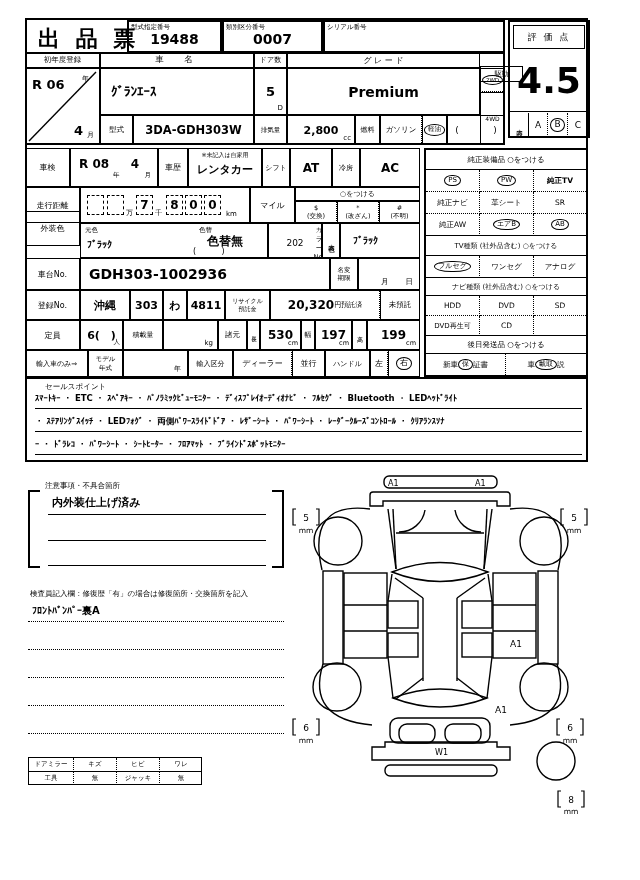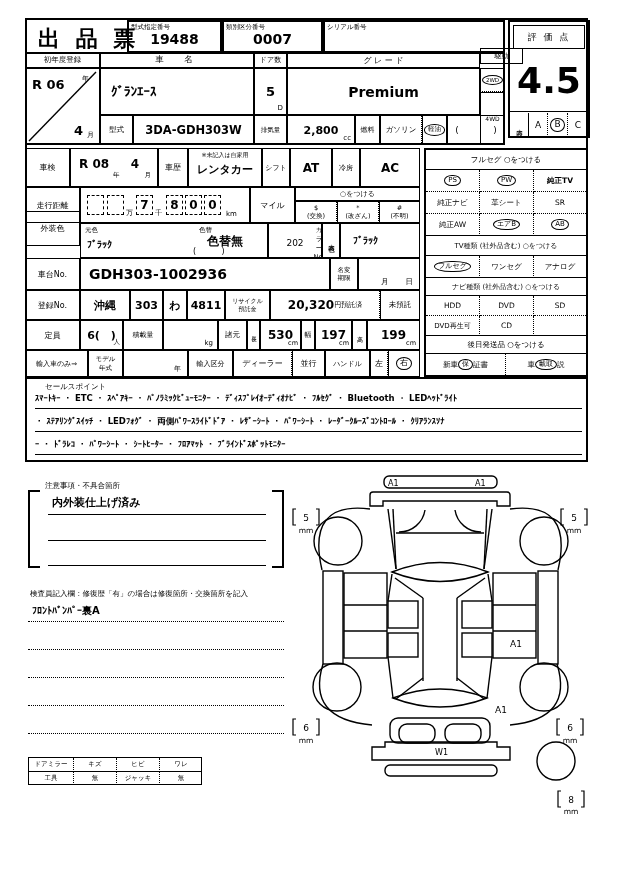--- a/index.html
+++ b/index.html
@@ -54,21 +54,21 @@
         </div>
       <div class="a fx" style="left:58px;top:1px;width:20px;height:24px;font-size:9px;">C</div>
     </div>
   </div>
 
   <div class="a b2" style="left:25px;top:52px;width:480px;height:93px;"></div>
   <div class="a b1 fx" style="left:25px;top:52px;width:75px;height:16px;font-size:7.5px;">初年度登録</div>
   <div class="a b1 fx" style="left:100px;top:52px;width:154px;height:16px;font-size:8.5px;letter-spacing:6px;">車　名</div>
   <div class="a b1 fx" style="left:254px;top:52px;width:33px;height:16px;font-size:7px;">ドア数</div>
   <div class="a b1 fx" style="left:287px;top:52px;width:193px;height:16px;font-size:8px;">グ レ ー ド</div>
-  <div class="a b1 fx" style="left:480px;top:48px;width:43px;height:16px;font-size:7px;">駆動</div>
+  <div class="a b1 fx" style="left:480px;top:66px;width:43px;height:16px;font-size:7px;">駆動</div>
 
   <div class="a b1" style="left:25px;top:68px;width:75px;height:77px;">
     <svg class="a" style="left:0;top:0;" width="73" height="75">
         <line x1="3" y1="72" x2="70" y2="3"></line>
       </svg>
     <div class="a bold" style="left:6px;top:8px;font-size:13px;">R 06</div>
     <div class="a" style="right:10px;top:5px;font-size:7px;">年</div>
     <div class="a bold" style="right:16px;bottom:6px;font-size:13px;">4</div>
     <div class="a" style="right:5px;bottom:4px;font-size:7px;">月</div>
   </div>
@@ -207,21 +207,21 @@
   <div class="a b1 fx" style="left:188px;top:350px;width:45px;height:27px;font-size:7px;">輸入区分</div>
   <div class="a b1 fx dotR" style="left:233px;top:350px;width:59px;height:27px;font-size:8px;">ディーラー</div>
   <div class="a b1 fx" style="left:292px;top:350px;width:33px;height:27px;font-size:8px;">並行</div>
   <div class="a b1 fx" style="left:325px;top:350px;width:45px;height:27px;font-size:7px;">ハンドル</div>
   <div class="a b1 fx dotR" style="left:370px;top:350px;width:18px;height:27px;font-size:8px;">左</div>
   <div class="a b1 fx" style="left:388px;top:350px;width:32px;height:27px;">
       <span class="circ" style="font-size:8px;">右</span>
     </div>
 
   <div class="a b2" style="left:424px;top:148px;width:164px;height:229px;">
-    <div class="a fx" style="left:0;top:0;width:100%;height:20px;border-bottom:1px solid #000;font-size:7.5px;">フルセグ ○をつける</div>
+    <div class="a fx" style="left:0;top:0;width:100%;height:20px;border-bottom:1px solid #000;font-size:7.5px;">純正装備品 ○をつける</div>
     <div class="a fx" style="left:0;top:20px;width:54px;height:22px;border-right:1px dotted #000;border-bottom:1px dotted #000;">
         <span class="circ" style="font-size:7px;">PS</span>
       </div>
     <div class="a fx" style="left:54px;top:20px;width:54px;height:22px;border-right:1px dotted #000;border-bottom:1px dotted #000;">
         <span class="circ" style="font-size:7px;">PW</span>
       </div>
     <div class="a fx" style="left:108px;top:20px;width:52px;height:22px;border-bottom:1px dotted #000;font-size:7.5px;font-weight:bold;">純正TV</div>
     <div class="a fx" style="left:0;top:42px;width:54px;height:22px;border-right:1px dotted #000;border-bottom:1px dotted #000;font-size:7.5px;">純正ナビ</div>
     <div class="a fx" style="left:54px;top:42px;width:54px;height:22px;border-right:1px dotted #000;border-bottom:1px dotted #000;font-size:7.5px;">革シート</div>
     <div class="a fx" style="left:108px;top:42px;width:52px;height:22px;border-bottom:1px dotted #000;font-size:7.5px;">SR</div>

